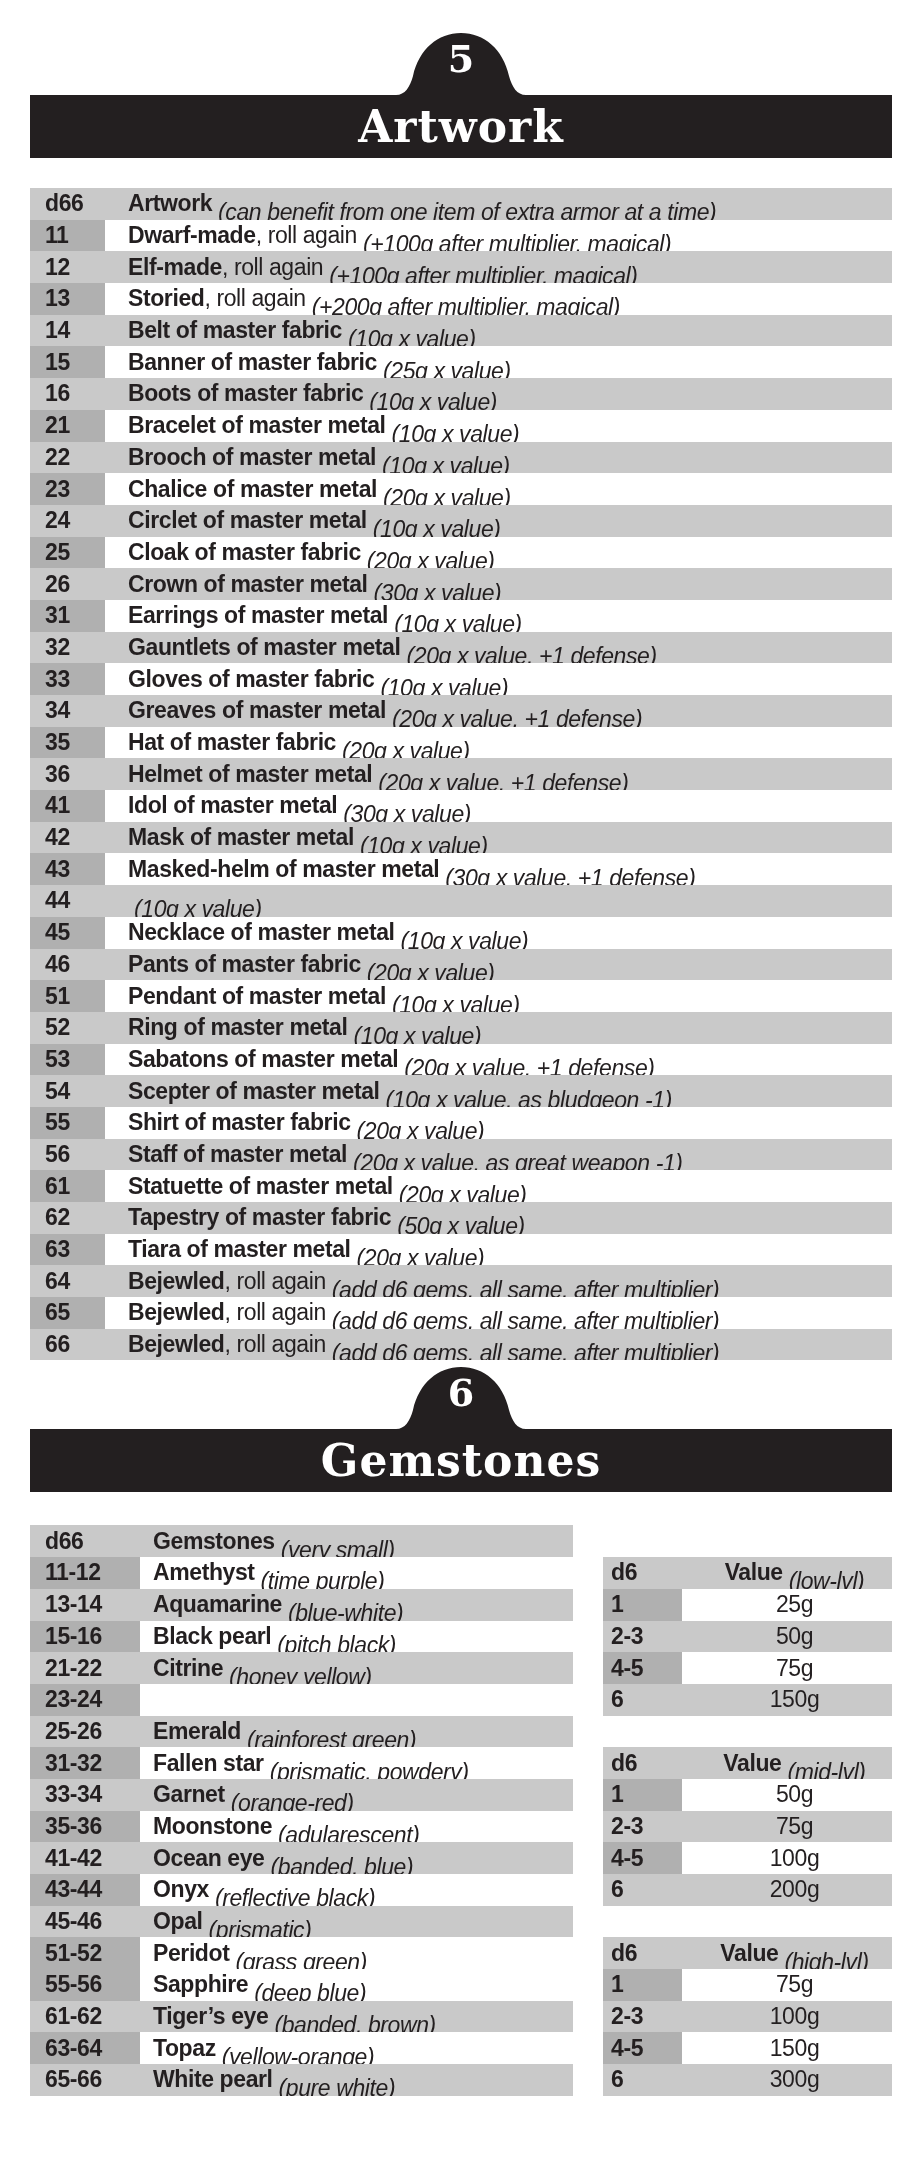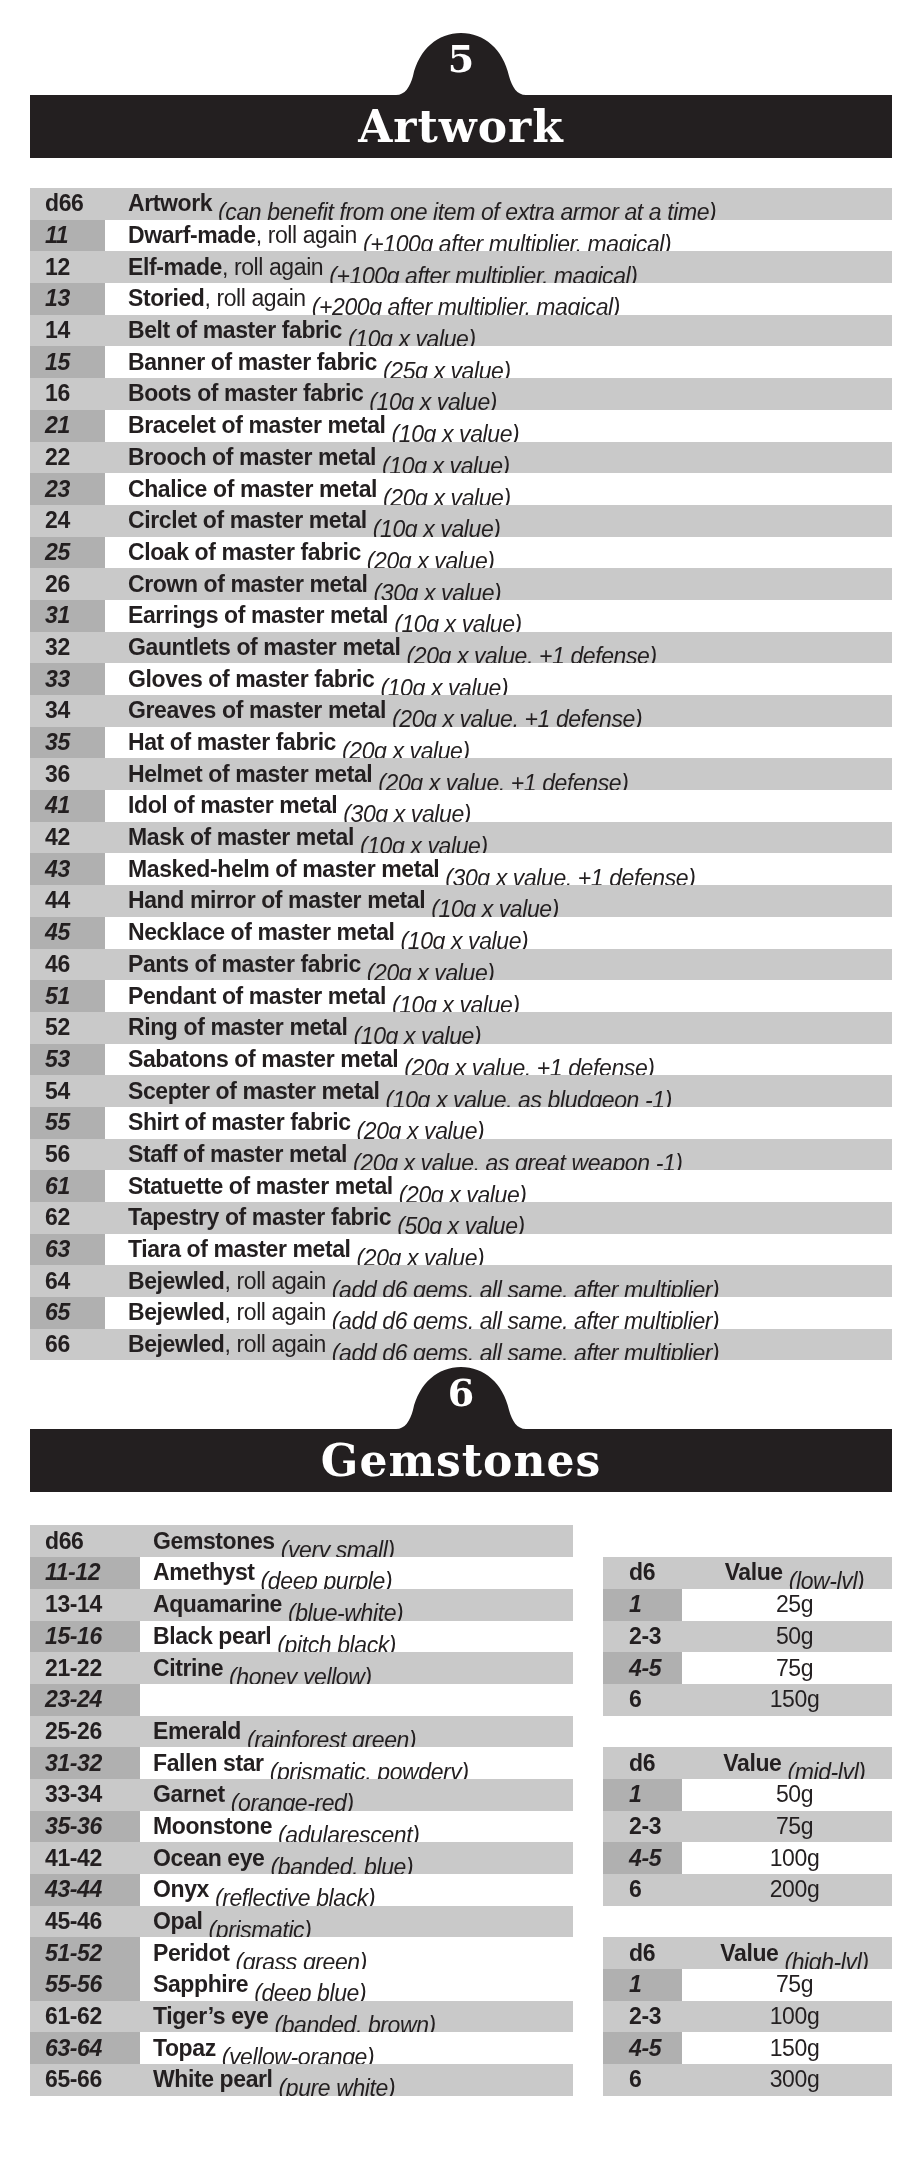--- a/index.html
+++ b/index.html
@@ -36,29 +36,29 @@
   .row .die{
     display:flex;align-items:center;box-sizing:border-box;
     font-weight:bold;flex:0 0 auto;
   }
   .row .cell{display:flex;align-items:center;box-sizing:border-box;flex:1 1 auto;white-space:nowrap;overflow:hidden;}
   .name{font-weight:bold;}
   .note{font-style:italic;margin-top:18px;}
   .sp{white-space:pre;}
   
   .row.hdr .die,.row.hdr .cell{background:var(--row-gray);}
-  .row.r-white .die{background:var(--cell-gray);font-style:italic;}
+  .row.r-white .die{background:var(--cell-gray);}
   .row.r-white .cell{background:var(--paper);}
   .row.r-gray .die,.row.r-gray .cell{background:var(--row-gray);}
   
   .art-tbl .die{width:75px;padding-left:15px;}
   .art-tbl .cell{padding-left:23px;}
   .gem-tbl .die{width:110px;padding-left:15px;}
   .gem-tbl .cell{padding-left:13px;}
-  .val-tbl .die{width:79px;padding-left:26px;}
+  .val-tbl .die{width:79px;padding-left:8px;}
   .val-tbl .cell{padding-left:15px;justify-content:center;}
   
   .gem-layout{margin-top:33px;display:flex;align-items:flex-start;}
   .gem-tbl{flex:0 0 543px;width:543px;}
   .value-col{flex:0 0 289px;width:289px;margin-left:auto;}
   .val-tbl{width:100%;margin-top:31.7px;}
 </style>
 </head>
 <body>
 
@@ -252,21 +252,20 @@
             <div class="die">43</div>
             <div class="cell">
               <span class="name">Masked-helm of master metal</span>
               <span class="sp"> </span>
               <span class="note">(30g x value, +1 defense)</span>
             </div>
           </div>
           <div class="row r-gray">
             <div class="die">44</div>
             <div class="cell">
-              <span class="name">Hand mirror of master metal</span>
               <span class="sp"> </span>
               <span class="note">(10g x value)</span>
             </div>
           </div>
           <div class="row r-white">
             <div class="die">45</div>
             <div class="cell">
               <span class="name">Necklace of master metal</span>
               <span class="sp"> </span>
               <span class="note">(10g x value)</span>
@@ -401,21 +400,21 @@
               <span class="sp"> </span>
               <span class="note">(very small)</span>
           </div>
         </div>
         <div id="gem-rows">
             <div class="row r-white">
               <div class="die">11-12</div>
               <div class="cell">
                 <span class="name">Amethyst</span>
                 <span class="sp"> </span>
-                <span class="note">(deep purple)</span>
+                <span class="note">(time purple)</span>
               </div>
             </div>
             <div class="row r-gray">
               <div class="die">13-14</div>
               <div class="cell">
                 <span class="name">Aquamarine</span>
                 <span class="sp"> </span>
                 <span class="note">(blue-white)</span>
               </div>
             </div>

